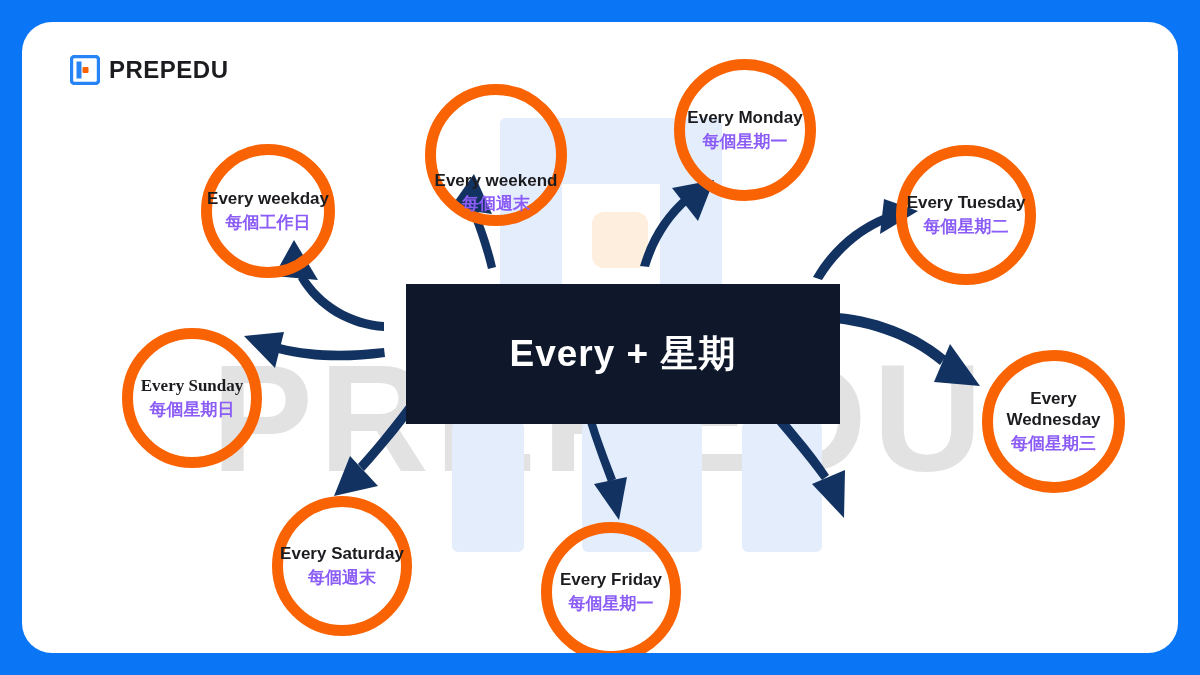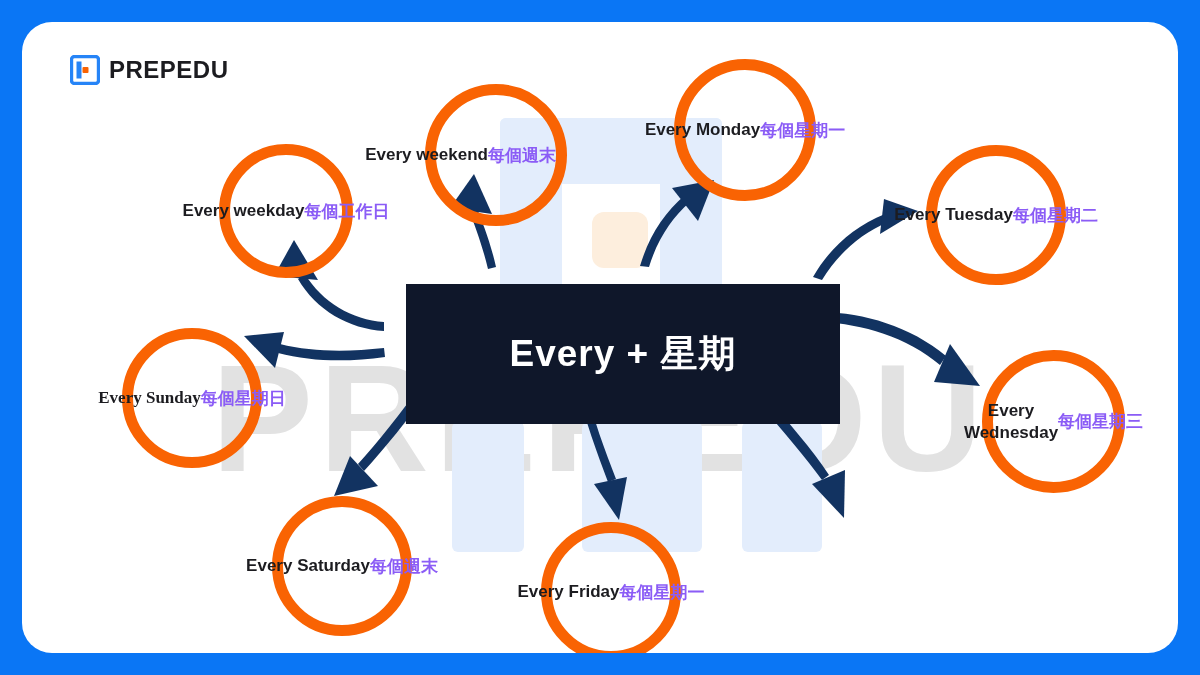--- a/index.html
+++ b/index.html
@@ -58,38 +58,38 @@
     color:#fff;font-size:37px;font-weight:800;letter-spacing:1px;
     white-space:nowrap;
   }
 
   
   .node{
     position:absolute;
     border-radius:50%;
     border:11px solid #f96303;
     background:transparent;
-    display:flex;flex-direction:row;align-items:center;justify-content:center;
+    display:flex;flex-direction:column;align-items:center;justify-content:center;
     box-sizing:border-box;
   }
   .node .en{
     font-size:17px;font-weight:800;color:#1c1c20;
     white-space:nowrap;line-height:1.25;
   }
   .node .zh{
     font-size:17px;font-weight:700;color:#8b5cf6;
     white-space:nowrap;line-height:1.3;margin-top:2px;
   }
   .node.wrap .en{white-space:normal;text-align:center;width:104px;}
 
   
   #n-weekend  {left:403px;top:62px;  width:142px;height:142px;justify-content:flex-end;}
   #n-monday   {left:652px;top:37px;  width:142px;height:142px;}
-  #n-weekday  {left:197px;top:122px; width:134px;height:134px;}
-  #n-tuesday  {left:904px;top:123px; width:140px;height:140px;}
+  #n-weekday  {left:179px;top:122px; width:134px;height:134px;}
+  #n-tuesday  {left:874px;top:123px; width:140px;height:140px;}
   #n-wednesday{left:960px;top:328px; width:143px;height:143px;}
   #n-thursday {left:770px;top:486px; width:142px;height:142px;}
   #n-friday   {left:519px;top:500px; width:140px;height:140px;}
   #n-saturday {left:250px;top:474px; width:140px;height:140px;}
   #n-sunday   {left:100px;top:306px; width:140px;height:140px;font-family:Liberation Serif, serif;}
 
   svg.arrows{position:absolute;left:0;top:0;width:1156px;height:631px;
     pointer-events:none;}
 </style>
 </head>

